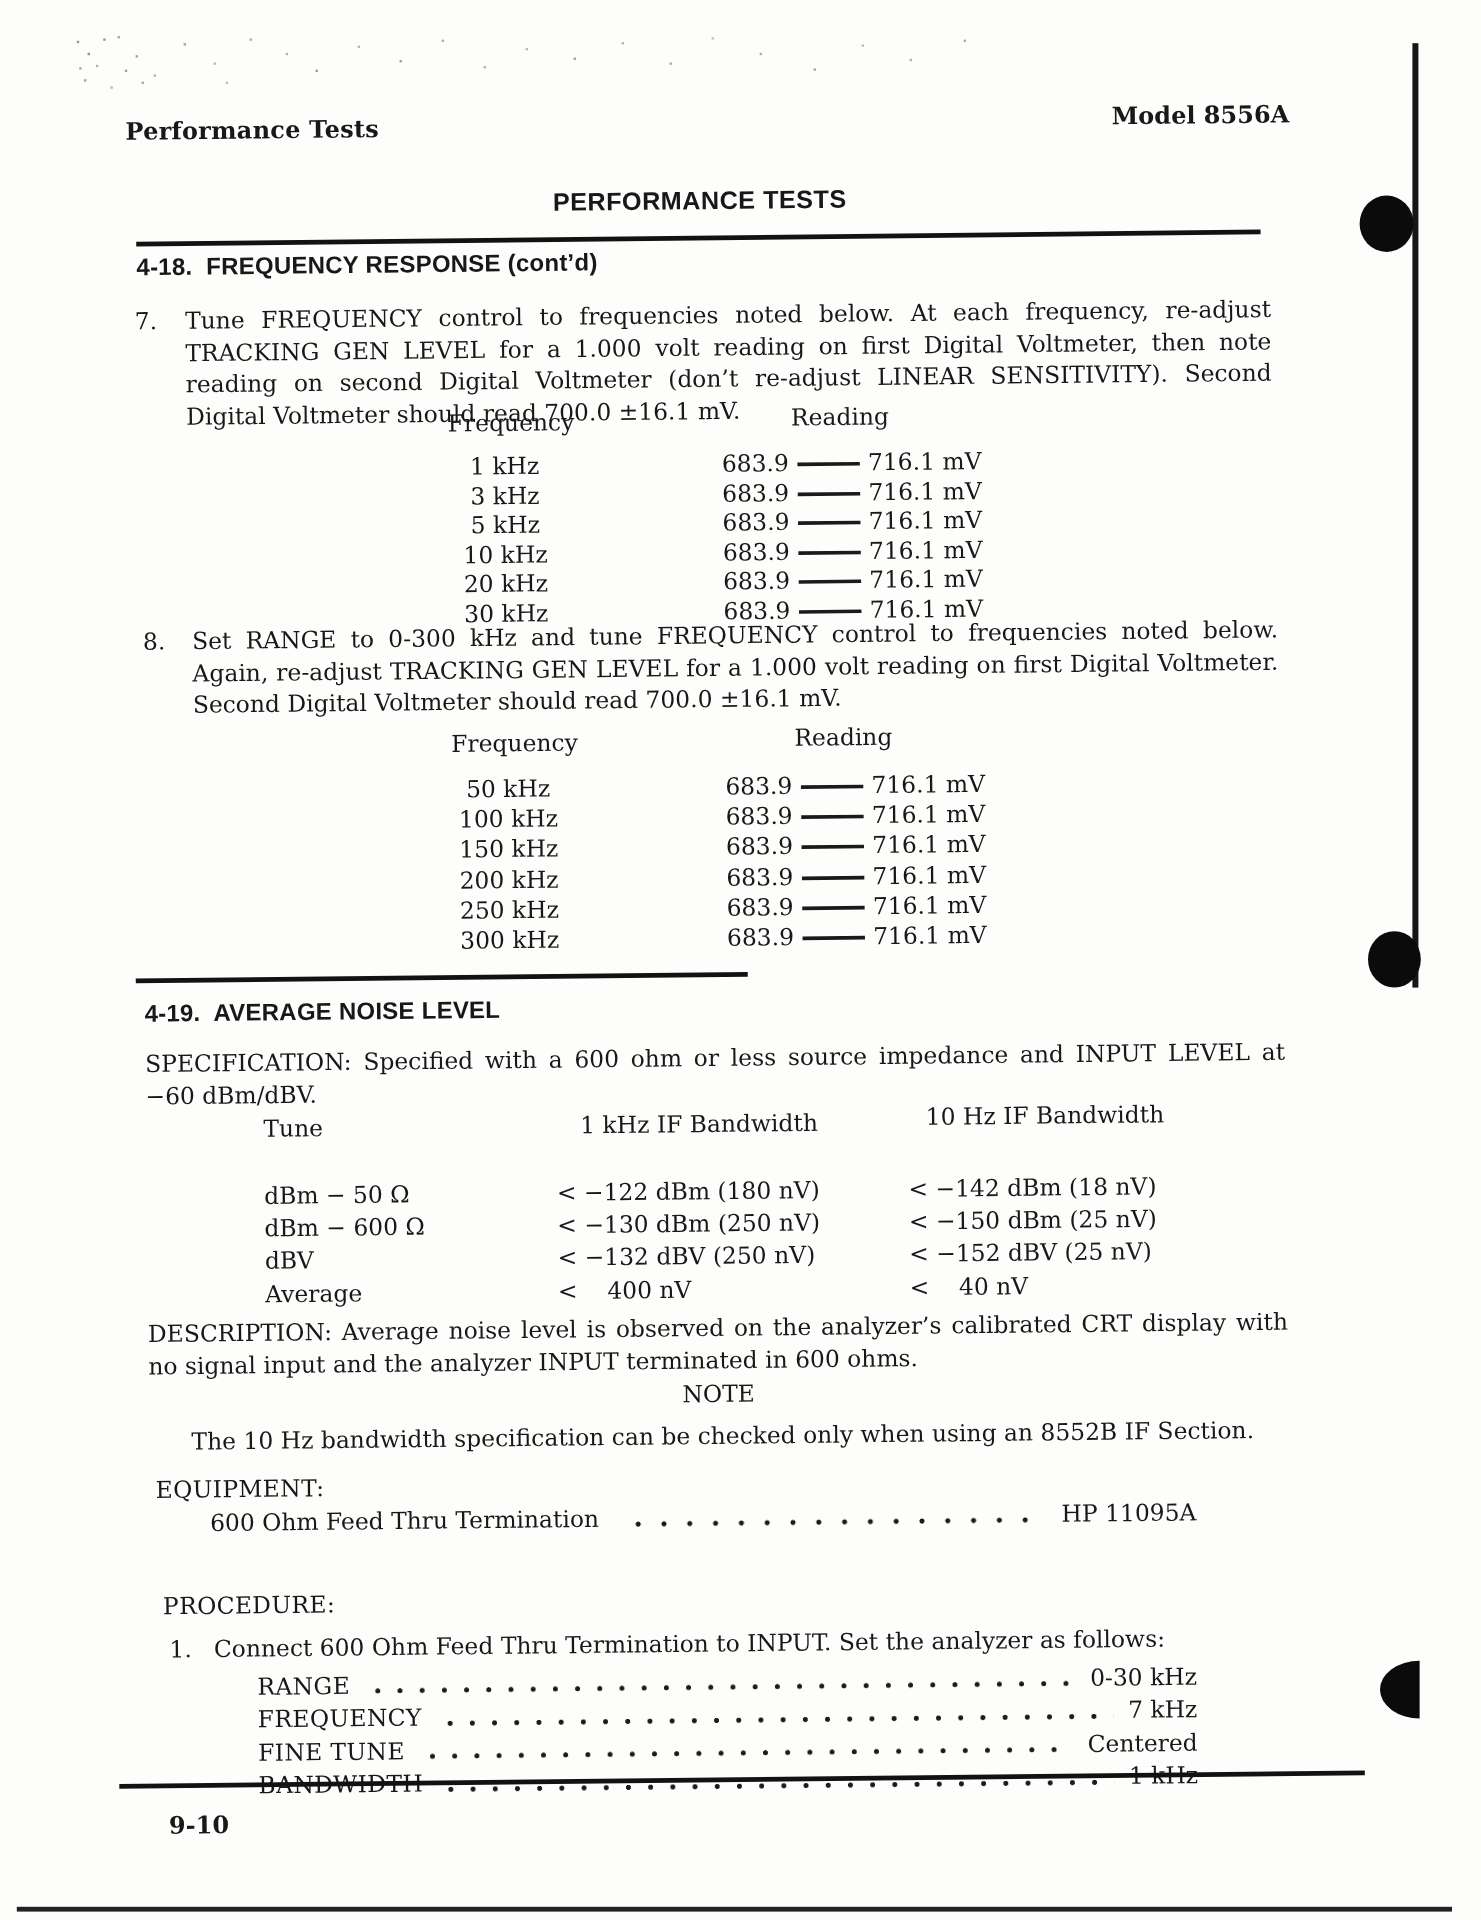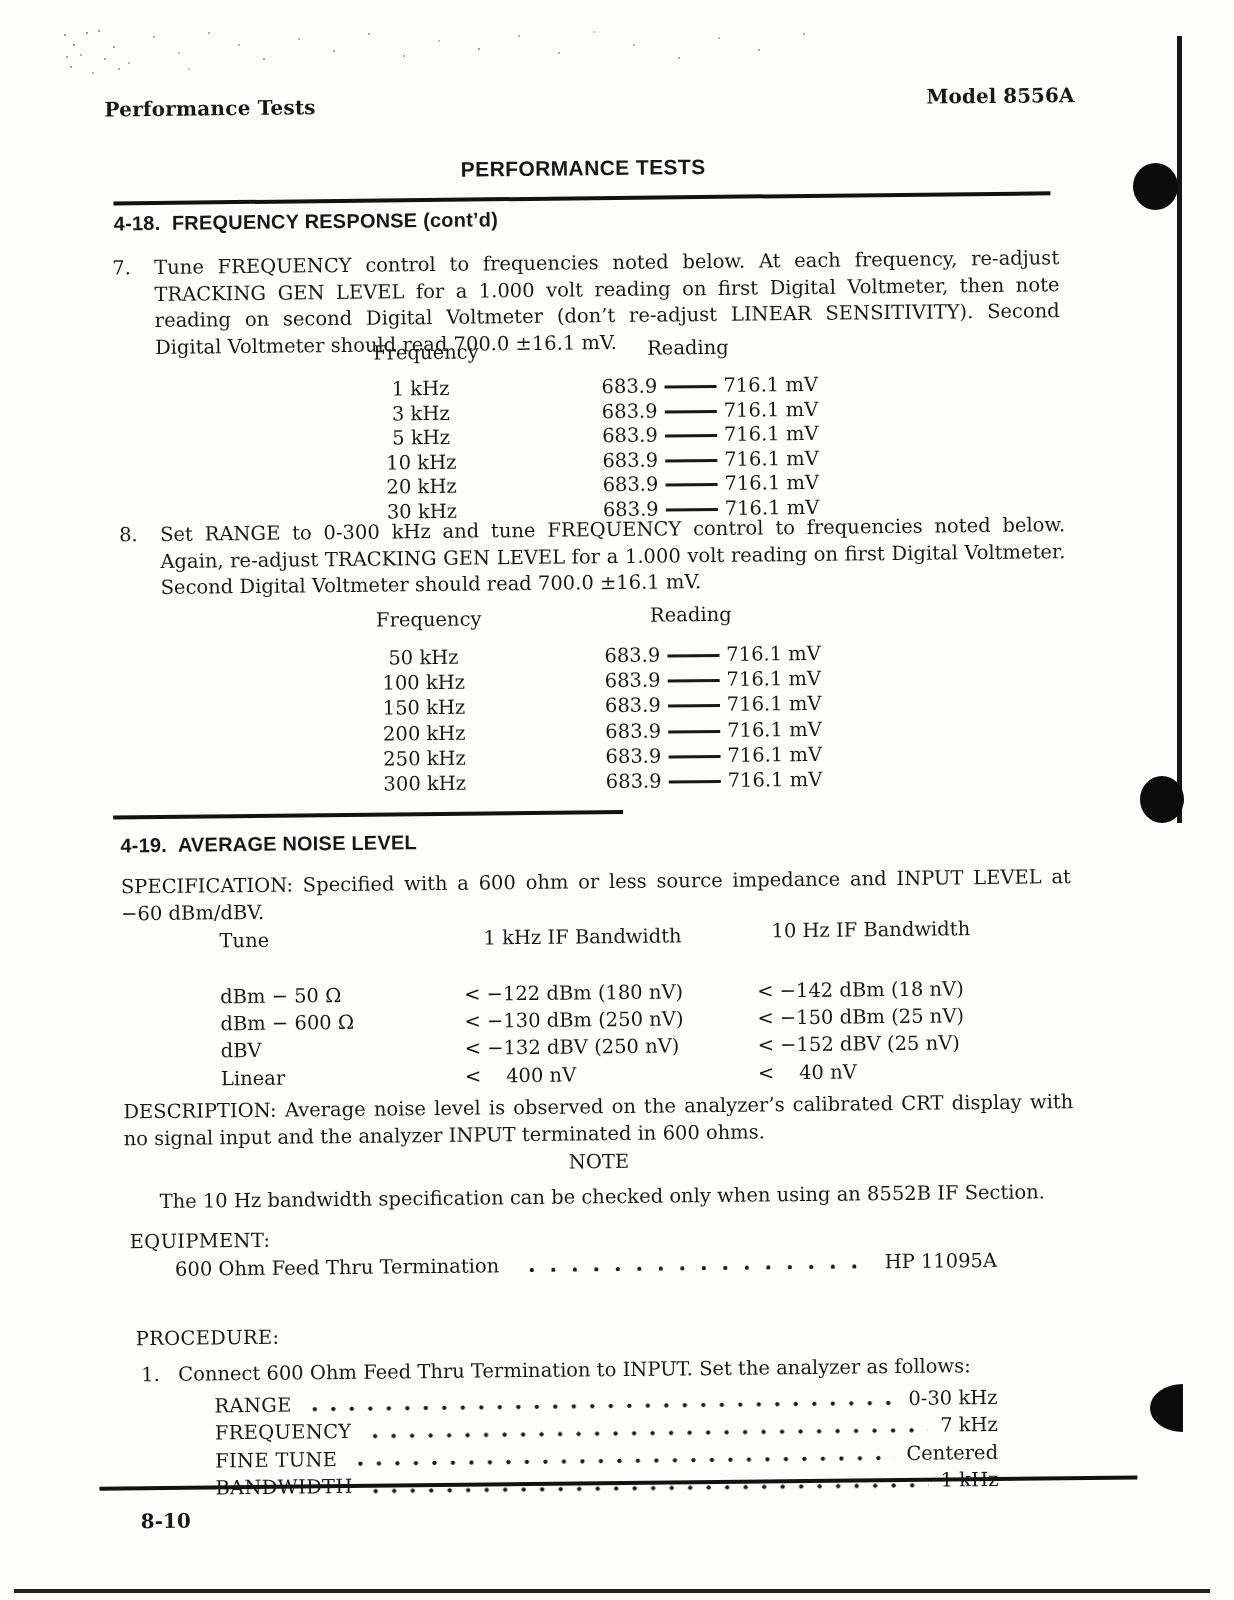--- a/index.html
+++ b/index.html
@@ -50,21 +50,21 @@
   .step1 .step-num{width:37px;}
   .step1 .para{text-align:left;}
   .pg-num{left:133px;top:1504px;font-size:20px;font-weight:700;}
   
   .vtable{font-size:19.5px;}
   .vt1{left:320px;top:339px;}
   .vt2{left:320px;top:606px;}
   .vt-head{position:relative;height:36px;}
   .vt2 .vt-head{height:38px;}
   .vt-freq-h{position:absolute;left:58px;top:0;}
-  .vt-read-h{position:absolute;left:332px;top:-2px;}
+  .vt-read-h{position:absolute;left:344px;top:-2px;}
   .vt-row{position:relative;height:24.6px;width:700px;}
   .vt2 .vt-row{height:25.2px;}
   .vt-freq{position:absolute;left:25px;width:160px;text-align:center;}
   .vt-read{position:absolute;left:286px;white-space:nowrap;}
   .blank{
     display:inline-block;width:52px;height:3px;background:#1a1a1a;
     margin:0 7px;vertical-align:4px;
   }
   
   .ntable{left:120px;top:925px;width:960px;font-size:19.5px;}
@@ -239,21 +239,21 @@
           <span class="nc3">&lt; −150 dBm (25 nV)</span>
         </div>
 
         <div class="n-row">
           <span class="nc1">dBV</span>
           <span class="nc2">&lt; −132 dBV (250 nV)</span>
           <span class="nc3">&lt; −152 dBV (25 nV)</span>
         </div>
 
         <div class="n-row">
-          <span class="nc1">Linear</span>
+          <span class="nc1">Average</span>
           <span class="nc2">&lt;    400 nV</span>
           <span class="nc3">&lt;    40 nV</span>
         </div>
 
     </div>
   </div>
 
   <div class="abs para desc">DESCRIPTION: Average noise level is observed on the analyzer’s calibrated CRT display with no signal input and the analyzer INPUT terminated in 600 ohms.</div>
 
   <div class="abs note-label">NOTE</div>
@@ -295,21 +295,21 @@
 
       <div class="leader-row set-row">
         <span class="set-name">BANDWIDTH</span>
         <span class="leader"></span>
         <span class="set-value">1 kHz</span>
       </div>
 
   </div>
 
   <div class="abs rule rule-bottom"></div>
-  <div class="abs pg-num">8-10</div>
+  <div class="abs pg-num">9-10</div>
 
 </div>
 
 <div class="abs scan-bar"></div>
 <div class="abs punch1"></div>
 <div class="abs punch2"></div>
 <div class="abs punch3"></div>
 <div class="abs scan-bottom"></div>
 <div class="abs speckle"></div>
 

